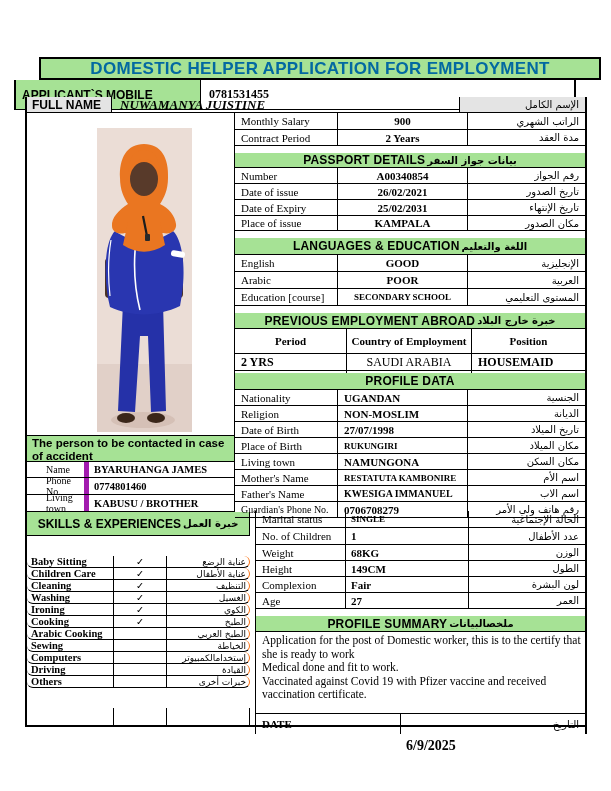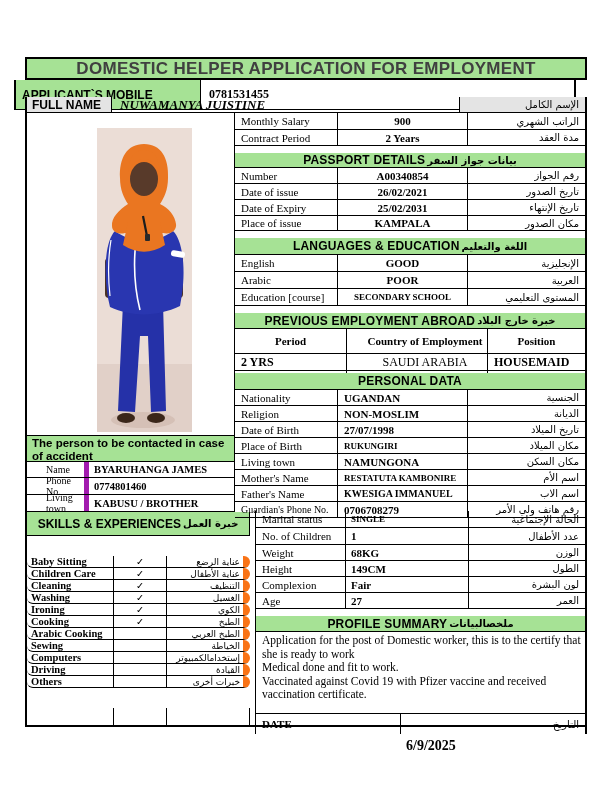--- a/index.html
+++ b/index.html
@@ -5,23 +5,23 @@
   html,body{margin:0;padding:0;background:#fff;}
   .page{position:relative;width:611px;height:791px;background:#fff;overflow:hidden;
         font-family:"Liberation Serif", serif;color:#000;}
   .page *{box-sizing:border-box;}
   .abs{position:absolute;}
   .ar{direction:rtl;font-family:"DejaVu Sans", sans-serif;font-size:10px;}
   .vc{display:flex;align-items:center;}
   .ctr{justify-content:center;text-align:center;}
 
   
-  .title-bar{left:25px;top:57px;width:562px;height:23px;background:#A6E295;border:2px solid #000;
+  .title-bar{left:39px;top:57px;width:562px;height:23px;background:#A6E295;border:2px solid #000;
              display:flex;align-items:center;justify-content:center;font-family:"Liberation Sans",sans-serif;
-             font-weight:bold;font-size:17px;color:#404040;letter-spacing:.3px;white-space:nowrap;}
+             font-weight:bold;font-size:17px;color:#0369a1;letter-spacing:.3px;white-space:nowrap;}
   .row-mobile{left:14px;top:80px;width:562px;height:30px;border-left:2px solid #000;border-right:2px solid #000;
               border-bottom:1px solid #000;display:flex;}
   .rm-label{width:185px;background:#A6E295;border-right:1px solid #000;font-family:"Liberation Sans",sans-serif;
             font-weight:bold;font-size:12px;padding-left:6px;}
   .rm-value{flex:1;font-weight:bold;font-size:12px;padding-left:8px;}
   .row-fullname{left:25px;top:97px;width:562px;height:16px;border-left:2px solid #000;border-right:2px solid #000;
                 border-bottom:1px solid #000;display:flex;}
   .fn-label{width:85px;background:#E4E4E4;border-right:1px solid #000;font-family:"Liberation Sans",sans-serif;
             font-weight:bold;font-size:12px;padding-left:5px;}
   .fn-value{width:348px;border-right:1px solid #000;font-weight:bold;font-style:italic;font-size:13px;padding-left:8px;}
@@ -38,40 +38,40 @@
   .c-row.h16{height:16px;} .c-row.h17{height:17px;}
   .c-label{width:62px;border-right:5px solid #a21caf;font-size:10px;padding-left:19px;}
   .c-value{flex:1;font-weight:bold;font-size:10.5px;padding-left:5px;}
 
   .skills{left:25px;top:512px;width:225px;height:215px;border-left:2px solid #000;display:flex;flex-direction:column;gap:20px;}
   .skills-header{height:26px;background:#A6E295;border-right:1px solid #000;border-bottom:1px solid #000;
                  display:flex;align-items:center;justify-content:center;gap:2px;}
   .skills-header .en{font-family:"Liberation Sans",sans-serif;font-weight:bold;font-size:12px;}
   .skills-header .arh{font-weight:bold;font-size:10px;}
   .skills-rows{flex:1;display:flex;flex-direction:column;}
-  .s-row{flex:1;display:flex;border-right:7px solid #f97316;border-bottom:1px solid #000;border-radius:6px;}
+  .s-row{flex:1;display:flex;border-right:1px solid #f97316;border-bottom:1px solid #000;border-radius:6px;}
   .s-label{width:87px;border-right:1px solid #000;font-weight:bold;font-size:10.5px;padding-left:4px;}
   .s-check{width:53px;border-right:1px solid #000;justify-content:center;font-family:"DejaVu Sans",sans-serif;font-size:9.5px;}
   .s-ar{flex:1;justify-content:flex-start;padding-right:3px;font-size:9px;}
   .s-empty{height:20px;display:flex;border-right:1px solid #000;}
 
   
   .right-upper{left:235px;top:113px;width:352px;border-right:2px solid #000;}
   .r-row{display:flex;border-bottom:1px solid #000;}
   .h15{height:15px;} .h16{height:16px;} .h17{height:17px;} .h20{height:20px;} .h25{height:25px;}
   .r-label{width:103px;border-right:1px solid #000;font-size:11px;padding-left:6px;}
   .r-label.small{font-size:10px;}
   .r-value{width:130px;border-right:1px solid #000;font-weight:bold;font-size:11px;justify-content:center;text-align:center;}
   .r-value.sm{font-size:9px;}
   .r-ar{flex:1;justify-content:flex-start;padding-right:6px;}
   .sec-header{background:#A6E295;border-bottom:1px solid #000;display:flex;align-items:center;justify-content:center;gap:2px;margin-top:7px;}
   .sec-header .en{font-family:"Liberation Sans",sans-serif;font-weight:bold;font-size:12px;letter-spacing:.2px;}
   .sec-header .arh{font-weight:bold;font-size:10px;font-family:"DejaVu Sans",sans-serif;direction:rtl;}
   .e-col1{width:112px;border-right:1px solid #000;}
-  .e-col2{width:125px;border-right:1px solid #000;margin-left:16px;}
+  .e-col2{width:125px;border-right:1px solid #000;}
   .e-col3{flex:1;}
   .e-head{font-weight:bold;font-size:11px;display:flex;align-items:center;justify-content:center;text-align:center;line-height:12px;}
   .e-val{font-size:12px;display:flex;align-items:center;}
   .personal{left:235px;top:366px;width:352px;border-right:2px solid #000;}
   .p-value{width:130px;border-right:1px solid #000;font-weight:bold;font-size:11px;padding-left:6px;}
   .p-value.sm{font-size:9px;}
   .measure{left:255px;top:511px;width:332px;border-left:1px solid #000;border-right:2px solid #000;}
   .m-label{width:90px;border-right:1px solid #000;font-size:11px;padding-left:6px;}
   .m-value{width:123px;border-right:1px solid #000;font-weight:bold;font-size:11px;padding-left:5px;}
   .m-value.sm{font-size:9px;}
@@ -290,21 +290,21 @@
     </div>
     <div class="r-row h16">
       <div class="e-col1"></div>
       <div class="e-col2"></div>
       <div class="e-col3"></div>
     </div>
   </div>
 
   <div class="abs personal">
     <div class="sec-header h17">
-      <span class="en">PERSONAL DATA</span>
+      <span class="en">PROFILE DATA</span>
     </div>
     <div class="r-row h16">
       <div class="r-label vc">Nationality</div>
       <div class="p-value vc">UGANDAN</div>
       <div class="r-ar ar vc">الجنسية</div>
     </div>
     <div class="r-row h16">
       <div class="r-label vc">Religion</div>
       <div class="p-value vc">NON-MOSLIM</div>
       <div class="r-ar ar vc">الديانة</div>

